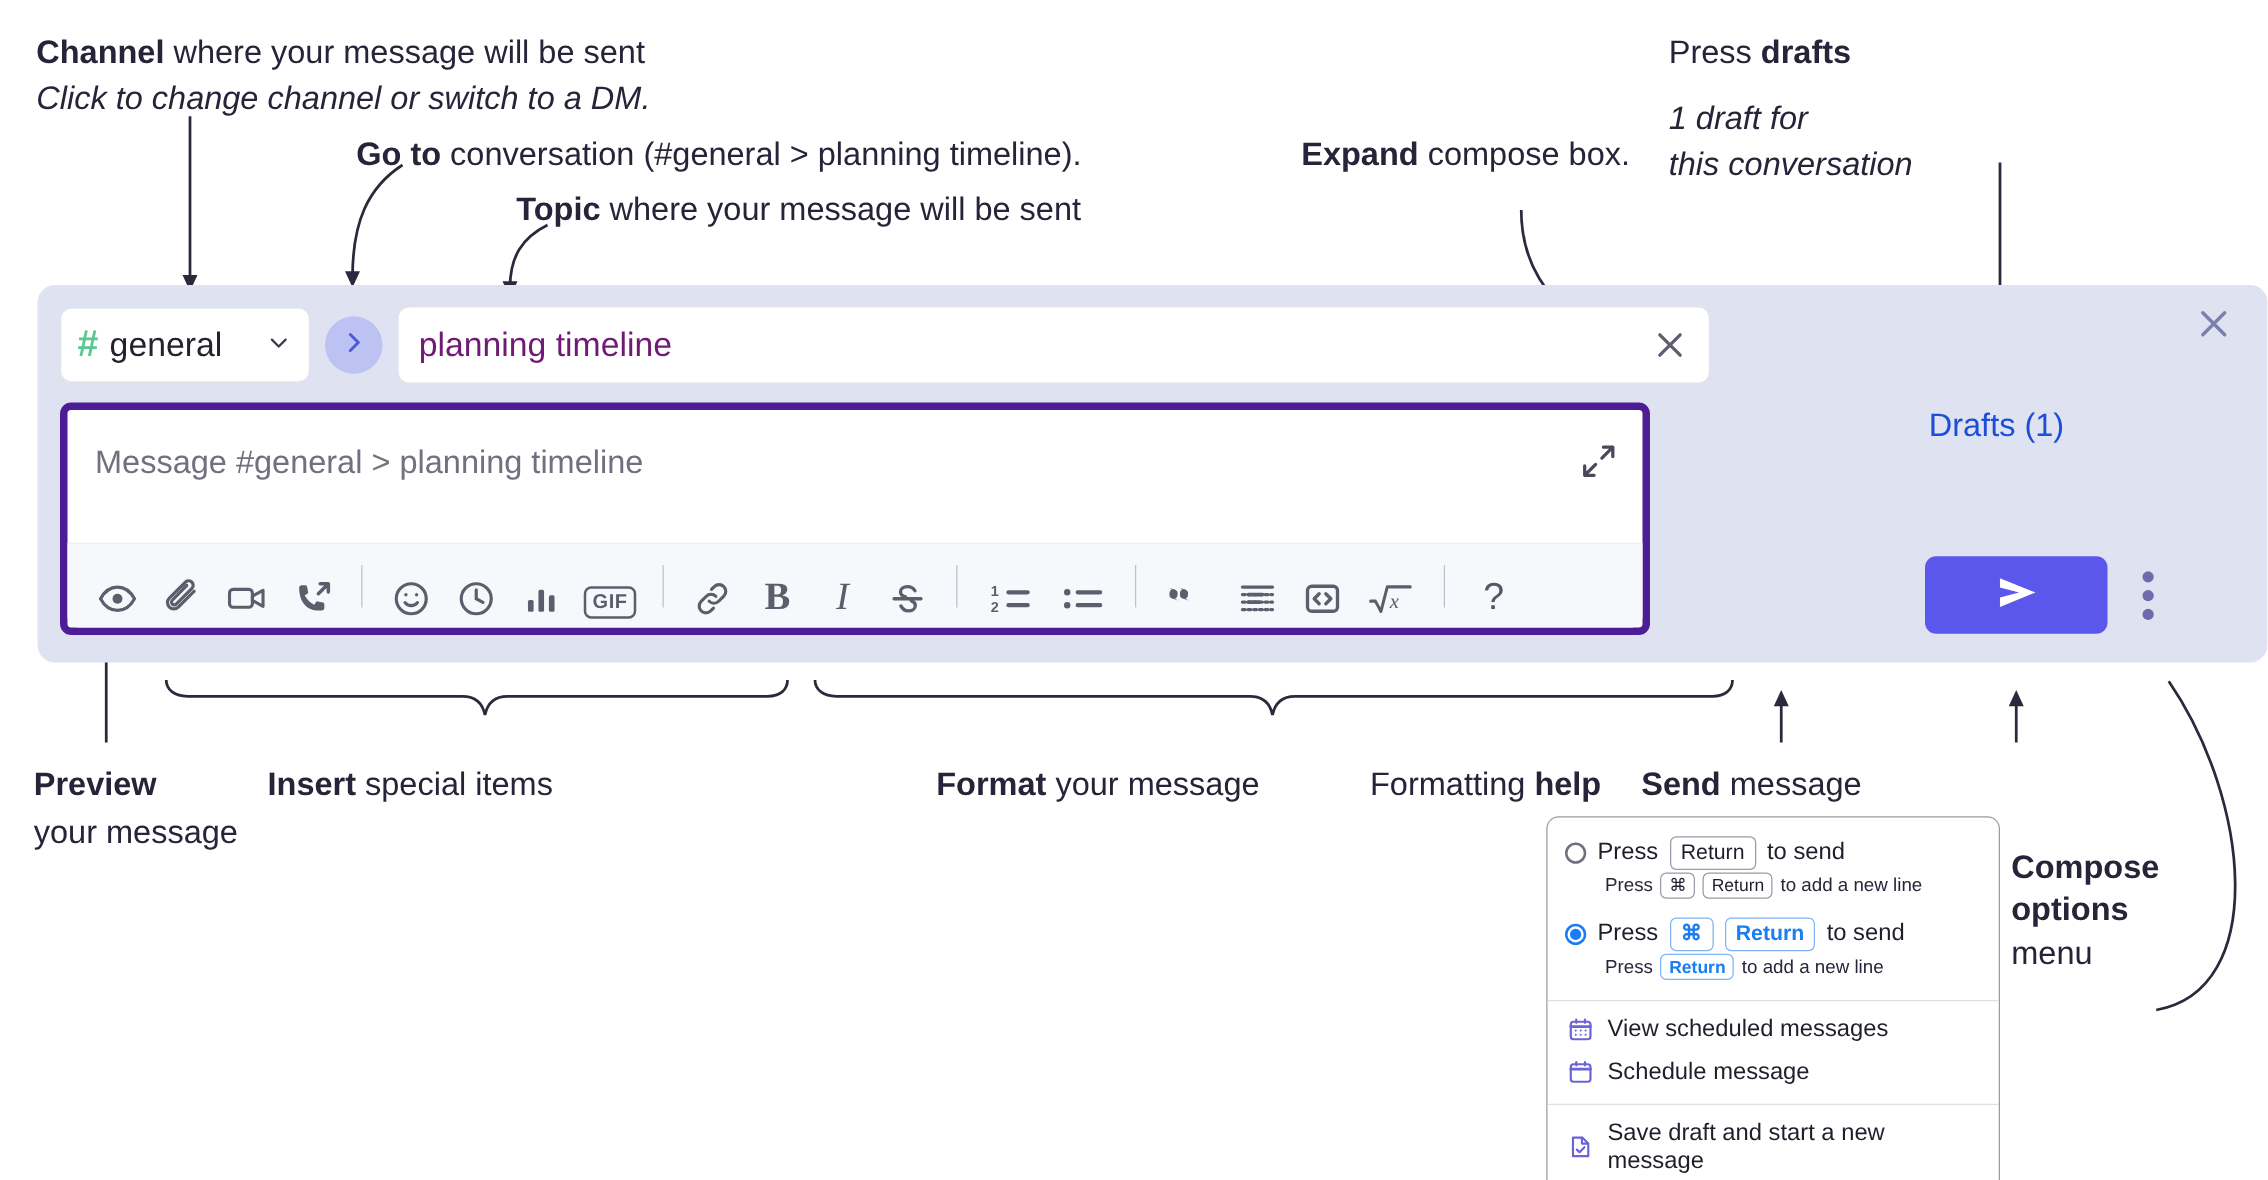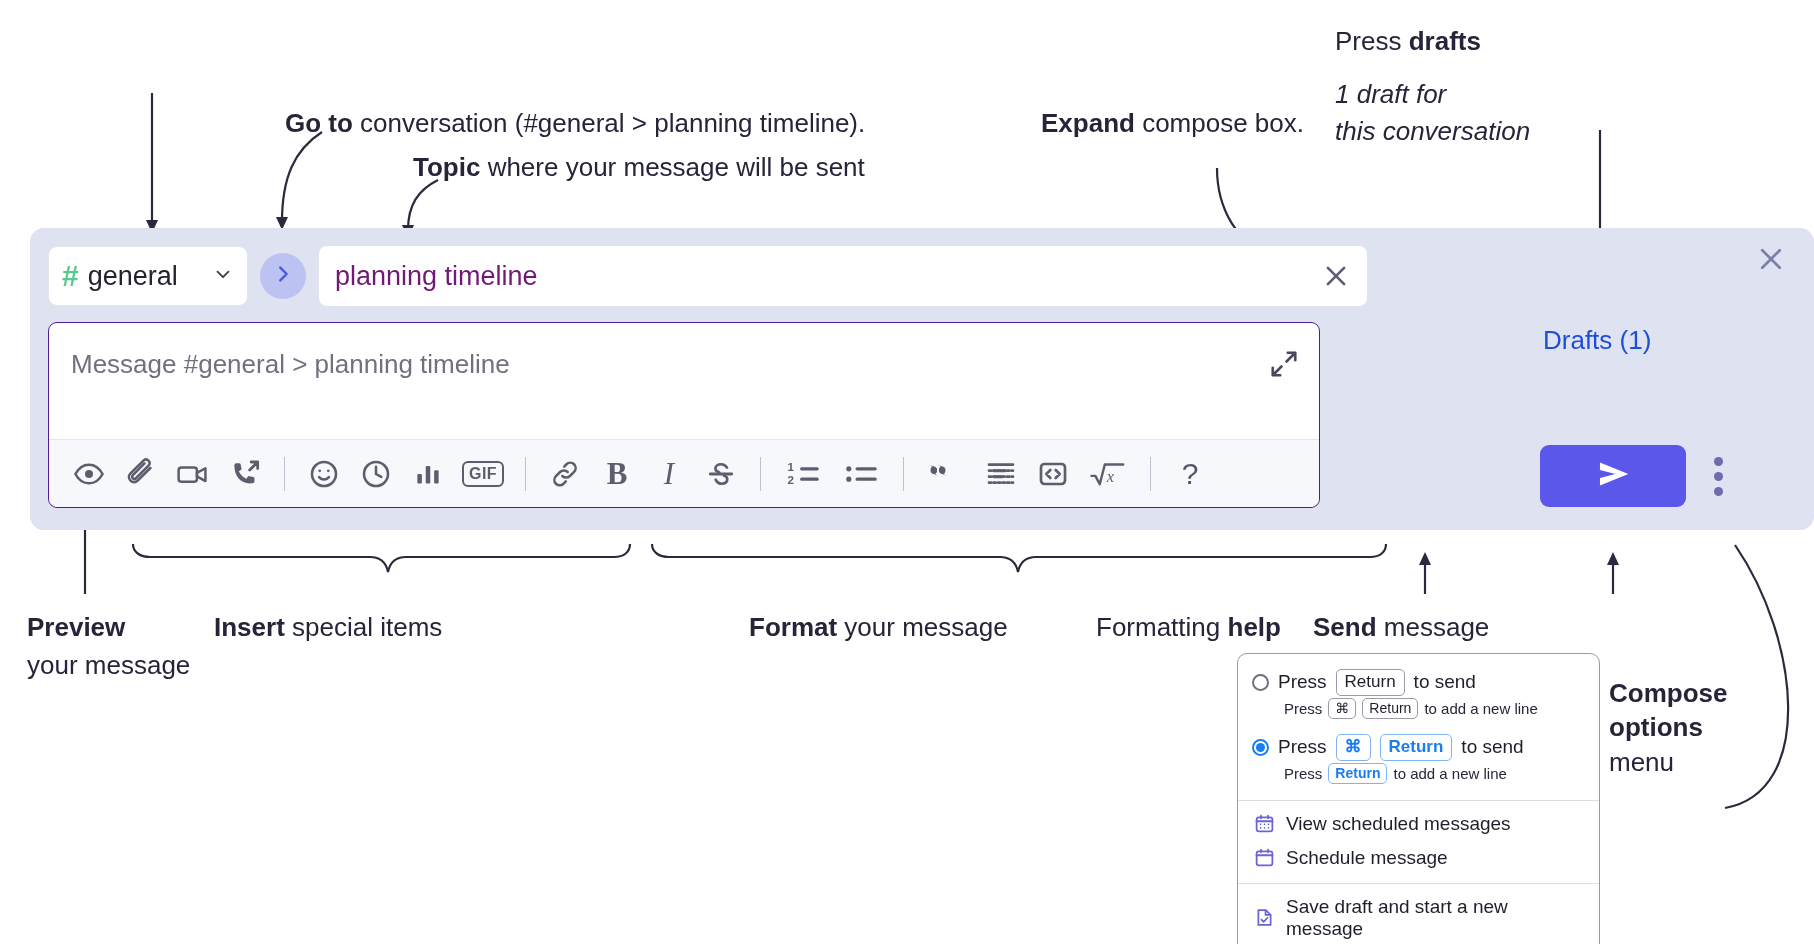--- a/index.html
+++ b/index.html
@@ -61,39 +61,39 @@
     display:flex; align-items:center; padding:0 16px;
     position:relative;
   }
   .topic-value { font-size:27px; color:#701a75; }
   .topic-clear { position:absolute; right:16px; top:50%; transform:translateY(-50%);
     color:#5d5c72; cursor:pointer; display:flex; }
 
   
   .msg-body {
     position:absolute; left:48px; top:322px; width:1272px; height:186px;
-    background:#fff; border:1px solid #4c1d95; border-radius:9px;
+    background:#fff; border:6px solid #4c1d95; border-radius:9px;
   }
   .msg-placeholder {
     position:absolute; left:22px; top:26px;
     font-size:26px; color:#70707e;
   }
   .expand-btn {
     position:absolute; right:20px; top:26px; width:30px; height:30px;
     color:#4a4959; cursor:pointer;
   }
 
   
   .toolbar {
     position:absolute; left:0; right:0; bottom:0; height:68px;
     background:#f7f8fb; border-top:1px solid #e6e6ef;
     border-radius:0 0 9px 9px;
     display:flex; align-items:center; padding:0 14px; gap:0;
   }
-  .tb { width:52px; height:52px; display:flex; align-items:center; justify-content:center;
+  .tb { width:52px; height:52px; display:flex; align-items:flex-end; justify-content:center;
         color:#5e5d6d; cursor:pointer; flex:0 0 auto; }
   .tb.wide { width:58px; }
   .sep { width:1px; height:34px; background:#bfbfcd; margin:0 13px; flex:0 0 auto; }
   .gif-box {
     border:2.5px solid #5e5d6d; border-radius:6px; padding:2px 5px;
     font-size:16px; font-weight:700; letter-spacing:.4px; color:#5e5d6d;
     font-family:"Liberation Sans", sans-serif;
   }
   .qm { font-size:30px; font-weight:400; color:#55556a; }
 
@@ -172,20 +172,22 @@
       <path d="M408,238 l-6,-13 h12 z"></path>
       <path d="M1600,328 l-6,-13 h12 z"></path>
       <path d="M1486,355 l-14,-2 l9,-9 z"></path>
       <path d="M85,482 l-6,13 h12 z"></path>
       <path d="M1425,552 l-6,13 h12 z"></path>
       <path d="M1613,552 l-6,13 h12 z"></path>
     </g>
   </svg>
 
   <div class="anno" style="left:29px; top:24px; font-size:26px;">
+    <span><b>Channel</b><span> where your message will be sent</span></span>
+    <div class="ital" style="margin-top:2px;">Click to change channel or switch to a DM.</div>
   </div>
 
   <div class="anno" style="left:285px; top:106px; font-size:26px;">
     <b>Go to</b><span> conversation (#general &gt; planning timeline).</span>
   </div>
 
   <div class="anno" style="left:413px; top:150px; font-size:26px;">
     <b>Topic</b><span> where your message will be sent</span>
   </div>
 

